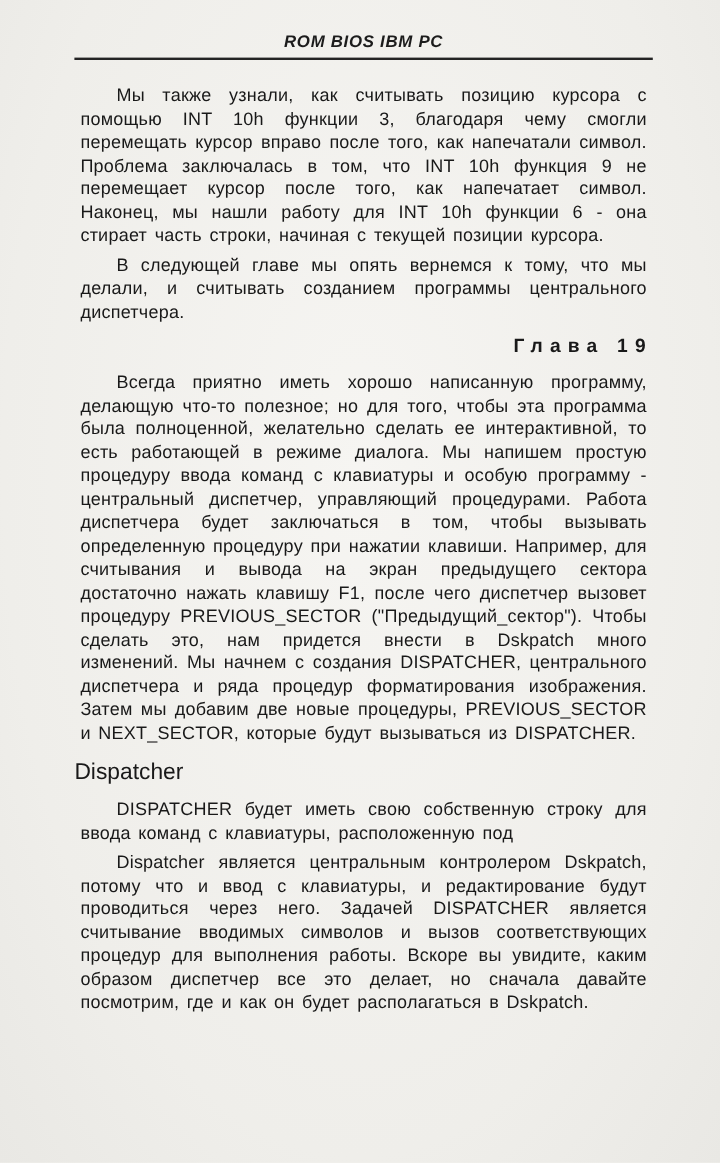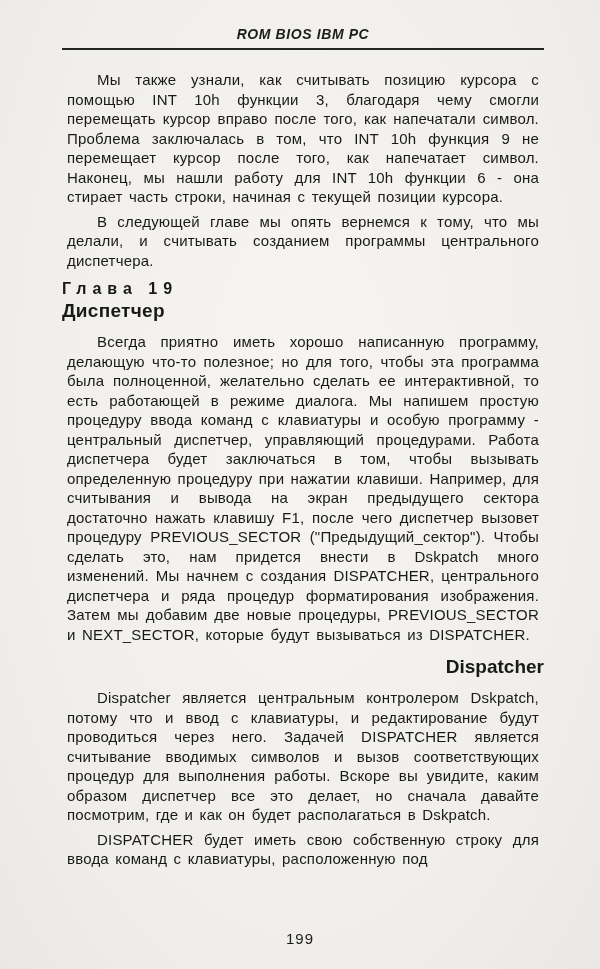--- a/index.html
+++ b/index.html
@@ -42,38 +42,38 @@
     text-align: justify;
     text-indent: 30px;
     font-size: 15px;
     line-height: 19.5px;
     word-spacing: 2px;
     letter-spacing: 0.2px;
     hyphens: auto;
     -webkit-hyphens: auto;
   }
   .chapter-heading {
-    text-align: left;
+    text-align: right;
     margin: 9px 0 10px 0;
   }
   .chapter-label {
     font-weight: bold;
     font-size: 16px;
     letter-spacing: 6px;
     line-height: 20px;
   }
   .chapter-title {
     font-weight: bold;
     font-size: 19px;
     line-height: 23px;
     letter-spacing: 0.3px;
   }
   .section-heading {
-    text-align: right;
-    font-weight: bold;
+    text-align: left;
+    font-weight: normal;
     font-size: 19px;
     line-height: 22px;
     margin: 12px 0 10px 0;
   }
   .page-number {
     position: absolute;
     bottom: 22px;
     left: 0;
     width: 100%;
     text-align: center;
@@ -92,28 +92,26 @@
   <div class="head-rule"></div>
 
   <div class="body-text">
 
     <p>Мы также узнали, как считывать позицию курсора с помощью INT 10h функции 3, благодаря чему смогли перемещать курсор вправо после того, как напечатали символ. Проблема заключалась в том, что INT 10h функция 9 не перемещает курсор после того, как напечатает символ. Наконец, мы нашли работу для INT 10h функции 6 - она стирает часть строки, начиная с текущей позиции курсора.</p>
 
     <p>В следующей главе мы опять вернемся к тому, что мы делали, и считывать созданием программы центрального диспетчера.</p>
 
     <div class="chapter-heading">
       <div class="chapter-label">Глава 19</div>
-      <div class="chapter-title">Диспетчер</div>
     </div>
 
     <p>Всегда приятно иметь хорошо написанную программу, делающую что-то полезное; но для того, чтобы эта программа была полноценной, желательно сделать ее интерактивной, то есть работающей в режиме диалога. Мы напишем простую процедуру ввода команд с клавиатуры и особую программу - центральный диспетчер, управляющий процедурами. Работа диспетчера будет заключаться в том, чтобы вызывать определенную процедуру при нажатии клавиши. Например, для считывания и вывода на экран предыдущего сектора достаточно нажать клавишу F1, после чего диспетчер вызовет процедуру PREVIOUS_SECTOR ("Предыдущий_сектор"). Чтобы сделать это, нам придется внести в Dskpatch много изменений. Мы начнем с создания DISPATCHER, центрального диспетчера и ряда процедур форматирования изображения. Затем мы добавим две новые процедуры, PREVIOUS_SECTOR и NEXT_SECTOR, которые будут вызываться из DISPATCHER.</p>
 
     <div class="section-heading">Dispatcher</div>
 
+    <p>DISPATCHER будет иметь свою собственную строку для ввода команд с клавиатуры, расположенную под</p>
+
     <p>Dispatcher является центральным контролером Dskpatch, потому что и ввод с клавиатуры, и редактирование будут проводиться через него. Задачей DISPATCHER является считывание вводимых символов и вызов соответствующих процедур для выполнения работы. Вскоре вы увидите, каким образом диспетчер все это делает, но сначала давайте посмотрим, где и как он будет располагаться в Dskpatch.</p>
-
-    <p>DISPATCHER будет иметь свою собственную строку для ввода команд с клавиатуры, расположенную под</p>
 
   </div>
 
-  <div class="page-number">199</div>
 
 </div>
 
 </body></html>

